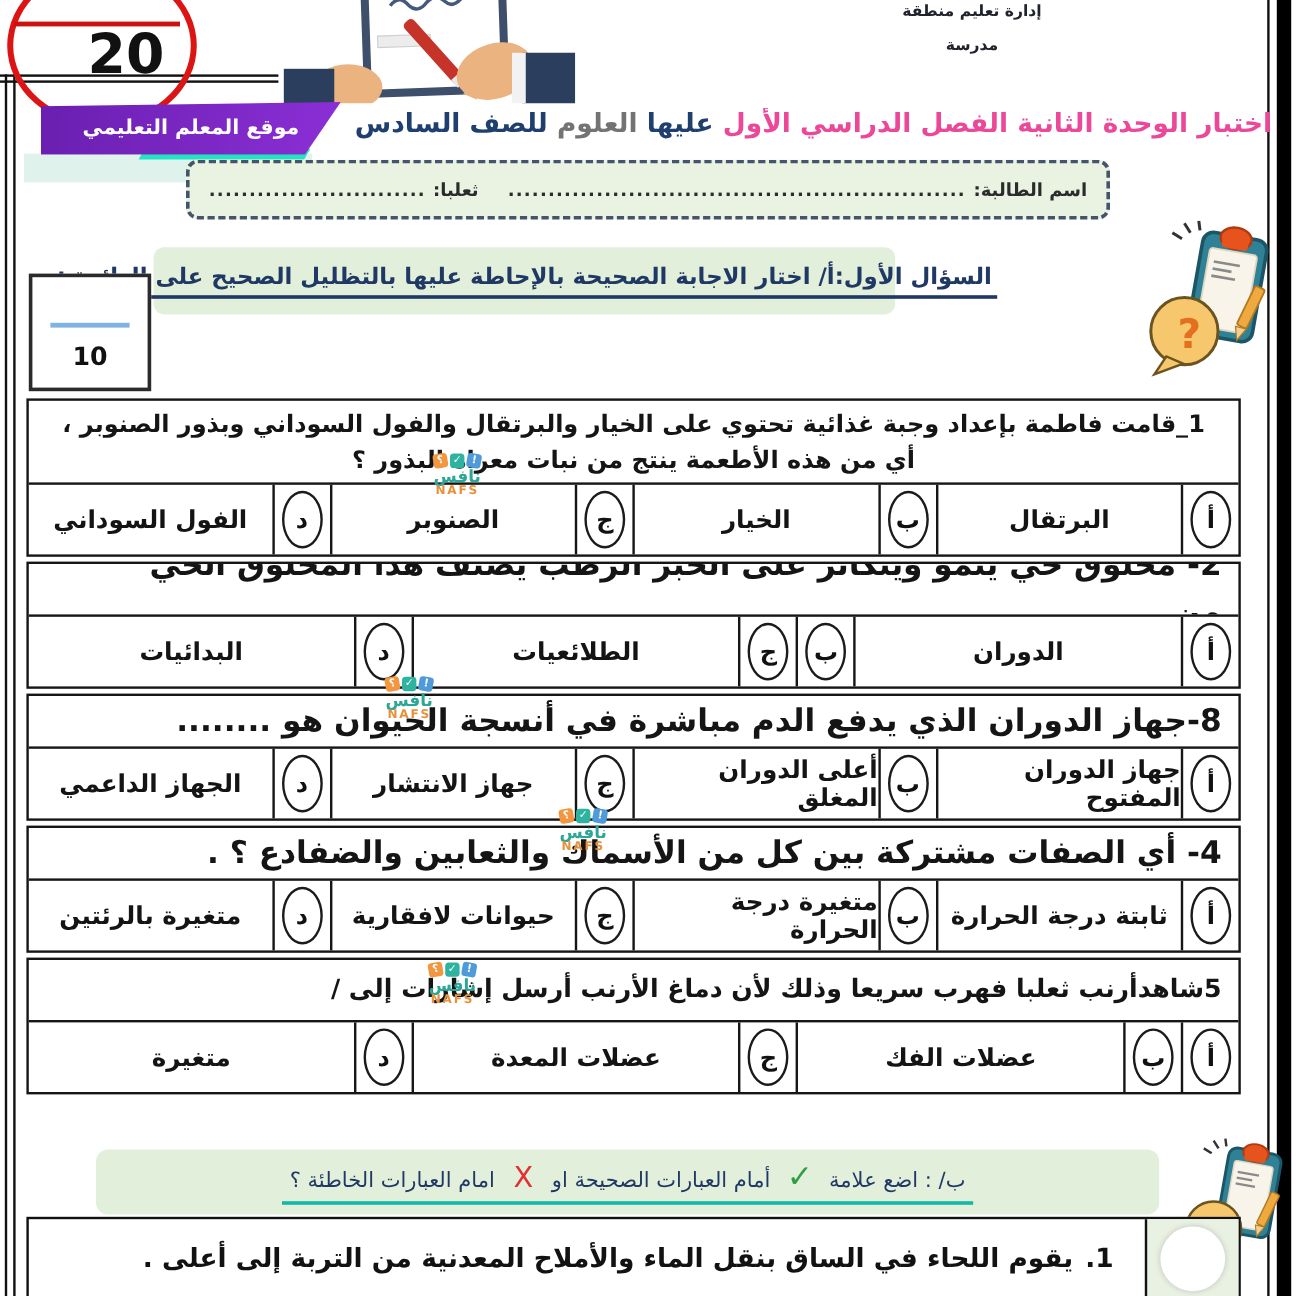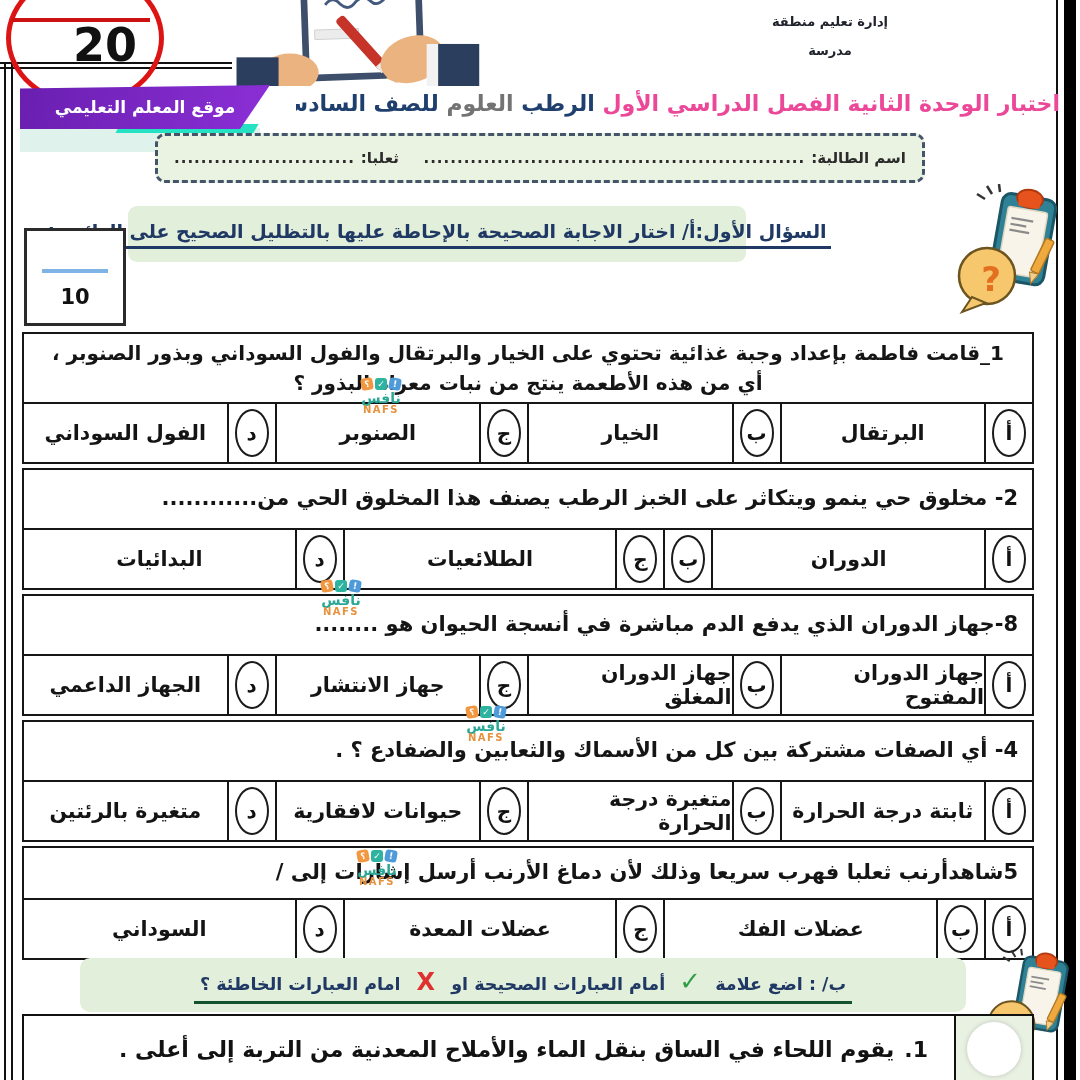--- a/index.html
+++ b/index.html
@@ -15,32 +15,32 @@
   .frame-right-thin{left:1056px;top:0;width:2px;height:1080px;background:#111;}
   .frame-right-thick{left:1064px;top:0;width:12px;height:1080px;background:#000;}
 
   
   .score-ellipse{left:6px;top:-30px;width:148px;height:126px;border:5px solid #dd1414;
                  border-radius:50%;background:transparent;}
   .score-line{left:12px;top:18px;width:138px;height:4px;background:#cc1111;}
   .score-num{left:60px;top:18px;width:90px;font-size:46px;font-weight:bold;color:#111;
              text-align:center;}
   .hands{left:226px;top:0;width:258px;height:86px;}
-  .org{left:738px;top:2px;width:184px;text-align:center;color:#20222c;font-size:13px;
-       font-weight:bold;direction:rtl;margin-top:12px;}
+  .org{left:718px;top:2px;width:184px;text-align:center;color:#20222c;font-size:13px;
+       font-weight:bold;direction:rtl;}
   .org div{margin-bottom:14px;}
   .title{left:296px;top:90px;width:764px;white-space:nowrap;overflow:hidden;direction:rtl;
          text-align:right;font-size:22px;font-weight:bold;line-height:1.3;}
   .title .t-main{color:#ec4899;}
   .title .t-mid,.title .t-rest{color:#1f3f6e;}
   .title .t-subj{color:#737373;}
   .mint-panel{left:20px;top:128px;width:240px;height:24px;background:#dff3ec;}
   .teal-line{left:118px;top:124px;width:138px;height:9px;background:#25e3c2;
              transform:skewX(-30deg);}
-  .badge{left:20px;top:85px;width:250px;height:44px;
+  .badge{left:34px;top:85px;width:250px;height:44px;
          background:linear-gradient(100deg,#6a1fb0,#8b2fd6);
          clip-path:polygon(0 8%,100% 0,88% 100%,0 100%);
          display:flex;align-items:center;justify-content:center;
          color:#fff;font-size:17px;font-weight:bold;direction:rtl;}
   .name-box{left:155px;top:133px;width:770px;height:50px;background:#eaf3e2;
             border:3px dashed #44546a;border-radius:10px;display:flex;align-items:center;
             direction:rtl;font-size:15px;font-weight:bold;color:#2b2b2b;padding:0 16px;
             box-sizing:border-box;}
   .name-box .lbl{margin-left:6px;white-space:nowrap;}
   .name-box .dots{letter-spacing:1px;overflow:hidden;white-space:nowrap;}
@@ -69,21 +69,21 @@
   
   .qtable{left:22px;top:332px;width:1012px;}
   .qblock{border:2.5px solid #161616;background:#fff;position:relative;box-sizing:border-box;}
   .qblock{margin-bottom:4px;}
   .qtext{direction:rtl;font-weight:bold;color:#151515;line-height:1.5;overflow:hidden;
          display:flex;align-items:center;box-sizing:border-box;
          border-bottom:2.5px solid #161616;}
   .qt-center{justify-content:center;text-align:center;}
   .qt-right{justify-content:flex-start;text-align:right;}
   .qt1{height:70px;font-size:20px;padding:2px 14px;}
-  .qt2,.qt3,.qt4{height:60px;font-size:21px;padding:0 14px;}
+  .qt2,.qt3,.qt4{height:44px;font-size:26px;padding:0 14px;}
   .qt5{height:52px;font-size:21px;padding:0 14px;}
   .opts{display:flex;direction:rtl;height:58px;}
   .opts>div:not(:last-child){border-left:2.5px solid #161616;}
   .opt-letter{flex:0 0 46px;display:flex;align-items:center;justify-content:center;}
   .lcirc{width:30px;height:44px;border:2.5px solid #1b1b1b;border-radius:50%;display:flex;
          align-items:center;justify-content:center;font-size:20px;font-weight:bold;color:#111;}
   .opt-text{flex:1;display:flex;align-items:center;justify-content:center;font-weight:bold;
             font-size:20.5px;color:#141414;}
 
   
@@ -97,22 +97,22 @@
   .nafs-ar{color:#2aa795;font-size:14px;font-weight:bold;}
   .nafs-en{color:#e8913c;font-size:10px;font-weight:bold;letter-spacing:1.5px;}
   .nafs-q1{left:332px;top:44px;}
   .nafs-q3{left:292px;top:-16px;}
   .nafs-q4{left:437px;top:-16px;}
   .nafs-q5{left:328px;top:2px;}
 
   
   .secB-box{left:80px;top:958px;width:886px;height:54px;background:#e2efda;border-radius:10px;
             display:flex;align-items:center;justify-content:center;direction:rtl;}
-  .secB-inner{border-bottom:3px solid #14532d;padding:0 6px 5px;white-space:nowrap;
-              color:#1f3864;font-size:17.5px;font-weight:bold;}
+  .secB-inner{border-bottom:3px solid #14b8a6;padding:0 6px 5px;white-space:nowrap;
+              color:#1f3864;font-size:17.5px;font-weight:normal;}
   .secB-inner .check{color:#2f9e44;font-size:26px;padding:0 8px;}
   .secB-inner .cross{color:#e03131;font-size:24px;padding:0 10px;}
 
   
   .stmt-row{left:22px;top:1014px;width:1012px;height:70px;border:2.5px solid #111;
             background:#fff;display:flex;direction:rtl;box-sizing:border-box;z-index:2;}
   .stmt-circle-cell{flex:0 0 76px;border-left:2.5px solid #111;background:#e9f1e3;
                     display:flex;align-items:center;justify-content:center;}
   .answer-circle{width:54px;height:54px;border-radius:50%;background:#fff;
                  box-shadow:0 0 5px rgba(0,0,0,0.18);}
@@ -151,21 +151,21 @@
   <rect x="205" y="46" width="12" height="46" fill="#f2f2f2"></rect>
 </svg>
 
 <div class="abs org">
   <div>إدارة تعليم منطقة</div>
   <div>مدرسة</div>
 </div>
 
 <div class="abs title">
   <span class="t-main">اختبار الوحدة الثانية الفصل الدراسي الأول</span>
-  <span class="t-mid">الرطب</span>
+  <span class="t-mid">عليها</span>
   <span class="t-subj">العلوم</span>
   <span class="t-rest">للصف السادس ابتدائي للعام الدرا</span>
 </div>
 
 <div class="abs mint-panel"></div>
 <div class="abs teal-line"></div>
 <div class="abs badge">
   <span>موقع المعلم التعليمي</span>
 </div>
 
@@ -272,21 +272,21 @@
       <div class="nafs-en">NAFS</div>
     </div>
     <div class="opts">
       <div class="opt-letter">
           <span class="lcirc">أ</span>
         </div>
       <div class="opt-text">جهاز الدوران المفتوح</div>
       <div class="opt-letter">
           <span class="lcirc">ب</span>
         </div>
-      <div class="opt-text">جهاز الدوران المغلق</div>
+      <div class="opt-text">أعلى الدوران المغلق</div>
       <div class="opt-letter">
           <span class="lcirc">ج</span>
         </div>
       <div class="opt-text">جهاز الانتشار</div>
       <div class="opt-letter">
           <span class="lcirc">د</span>
         </div>
       <div class="opt-text">الجهاز الداعمي</div>
     </div>
   </section>
@@ -341,21 +341,21 @@
           <span class="lcirc">ب</span>
         </div>
       <div class="opt-text">عضلات الفك</div>
       <div class="opt-letter">
           <span class="lcirc">ج</span>
         </div>
       <div class="opt-text">عضلات المعدة</div>
       <div class="opt-letter">
           <span class="lcirc">د</span>
         </div>
-      <div class="opt-text">السوداني</div>
+      <div class="opt-text">متغيرة</div>
     </div>
   </section>
 </div>
 
 <div class="abs secB-box">
   <span class="secB-inner">
     <span>ب/ : اضع علامة</span>
     <span class="check">✓</span>
     <span>أمام العبارات الصحيحة او</span>
     <span class="cross">X</span>

